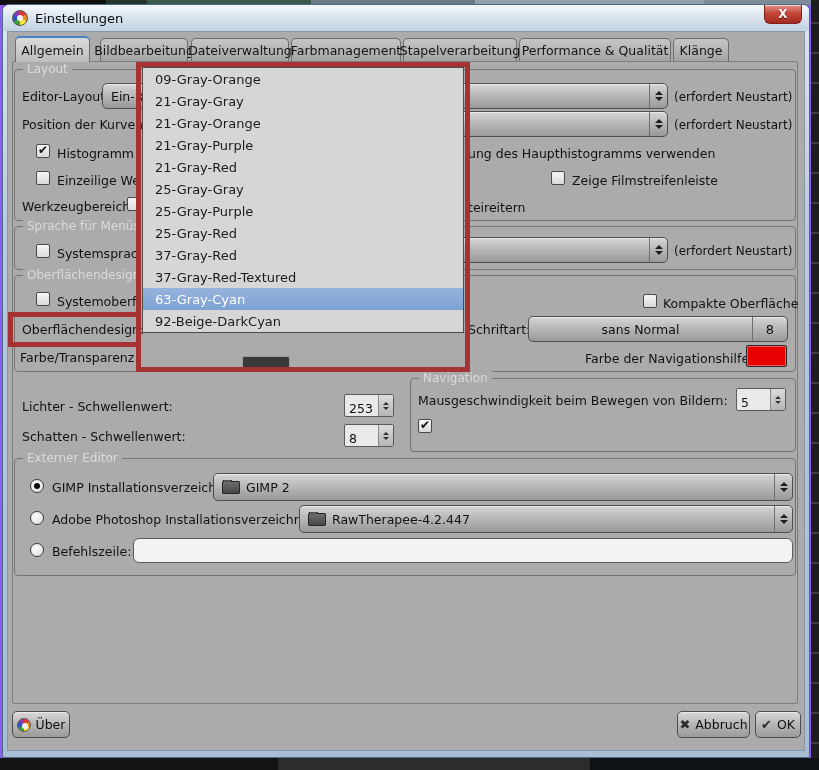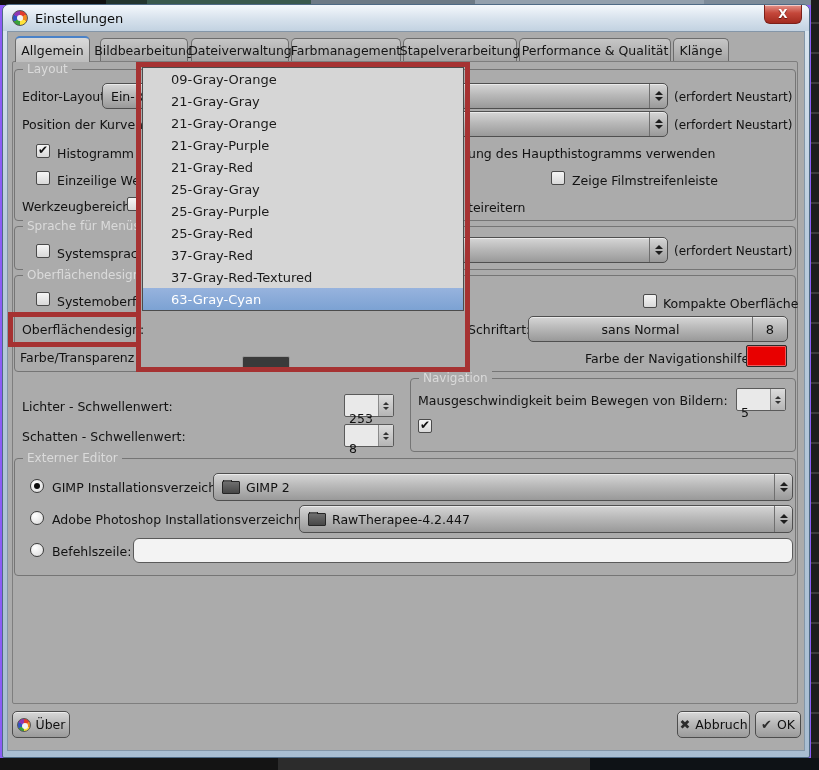--- a/index.html
+++ b/index.html
@@ -47,38 +47,38 @@
   .combo-spin{width:17px;align-self:stretch;border-left:1px solid #6f6f6f;display:flex;flex-direction:column;align-items:center;justify-content:center;gap:2px;}
   .tri-up{width:0;height:0;border-left:4px solid transparent;border-right:4px solid transparent;border-bottom:4px solid #1e1e1e;}
   .tri-dn{width:0;height:0;border-left:4px solid transparent;border-right:4px solid transparent;border-top:4px solid #1e1e1e;}
   .cb{position:absolute;width:14px;height:14px;border:1px solid #4a4a4a;border-radius:2px;box-sizing:border-box;
     background:linear-gradient(180deg,#f5f5f5,#d9d9d9);display:flex;align-items:center;justify-content:center;}
   .cb .mark{font-size:12px;color:#101010;line-height:1;margin-top:-2px;}
   .radio{position:absolute;width:14px;height:14px;border:1px solid #3d3d3d;border-radius:50%;box-sizing:border-box;
     background:radial-gradient(circle at 35% 30%,#ffffff,#d8d8d8);display:flex;align-items:center;justify-content:center;}
   .radio .dot{width:6px;height:6px;border-radius:50%;background:#0e0e0e;}
   .spin{position:absolute;display:flex;border:1px solid #5a5a5a;border-radius:2px;box-sizing:border-box;background:#e9e9e9;}
-  .spin-val{flex:1;padding:16px 4px;font-size:12.5px;color:#111;}
+  .spin-val{flex:1;padding:6px 4px;font-size:12.5px;color:#111;}
   .spin-btns{width:14px;border-left:1px solid #8a8a8a;background:linear-gradient(180deg,#dcdcdc,#b5b5b5);
     display:flex;flex-direction:column;align-items:center;justify-content:center;gap:2px;}
   .spin-btns .tri-up,.spin-btns .tri-dn{border-left-width:3px;border-right-width:3px;border-bottom-width:3px;border-top-width:3px;}
   .spin-btns .tri-up{border-bottom-color:#333;}
   .spin-btns .tri-dn{border-top-color:#333;}
   .btn{position:absolute;border:1px solid #4d4d4d;border-radius:5px;box-sizing:border-box;
     background:linear-gradient(180deg,#d8d8d8,#b9b9b9 45%,#9b9b9b);box-shadow:inset 0 1px 0 rgba(255,255,255,.5);
     display:flex;align-items:center;justify-content:center;gap:5px;font-size:12.5px;color:#111;cursor:default;}
   .btn .glyph{font-size:13px;color:#2c2c2c;}
   .text-input{position:absolute;border:1px solid #5a5a5a;border-radius:4px;background:#f3f3f3;box-sizing:border-box;}
   .swatch{position:absolute;border:1px solid #2b2b2b;border-radius:2px;box-shadow:inset 0 0 0 1px rgba(255,255,255,.35);box-sizing:border-box;}
   .folder{display:inline-block;width:16px;height:11px;background:linear-gradient(180deg,#6e6e6e,#474747);
     border:1px solid #262626;border-radius:1px;position:relative;flex:0 0 auto;}
   .folder::before{content:"";position:absolute;left:0;top:-4px;width:7px;height:3px;background:#565656;border:1px solid #262626;border-bottom:none;border-radius:1px 1px 0 0;}
   
   .popup{left:142px;top:67px;width:322px;background:#d6d6d6;border:1px solid #4c4c4c;z-index:20;box-sizing:border-box;}
-  .popup-item{height:22px;display:flex;align-items:center;padding-left:28px;font-size:13px;color:#1b1b1b;white-space:nowrap;}
+  .popup-item{height:22px;display:flex;align-items:center;padding-left:12px;font-size:13px;color:#1b1b1b;white-space:nowrap;}
   .popup-item.selected{background:linear-gradient(180deg,#97b3de,#7ca2d3);color:#fff;}
   .anno{position:absolute;border:5px solid #a63232;z-index:30;pointer-events:none;box-sizing:border-box;}
   .frag-btn{position:absolute;background:#3a3a3a;border:1px solid #9a9a9a;border-radius:2px;z-index:5;box-sizing:border-box;}
   .restart{position:absolute;white-space:nowrap;font-size:12px;color:#121212;}
 </style>
 </head>
 <body>
 
 <div id="page">
 
@@ -273,18 +273,19 @@
     <div class="popup-item">21-Gray-Gray</div>
     <div class="popup-item">21-Gray-Orange</div>
     <div class="popup-item">21-Gray-Purple</div>
     <div class="popup-item">21-Gray-Red</div>
     <div class="popup-item">25-Gray-Gray</div>
     <div class="popup-item">25-Gray-Purple</div>
     <div class="popup-item">25-Gray-Red</div>
     <div class="popup-item">37-Gray-Red</div>
     <div class="popup-item">37-Gray-Red-Textured</div>
     <div class="popup-item selected">63-Gray-Cyan</div>
+    <div class="popup-item">92-Beige-DarkCyan</div>
   </div>
 
   <div class="anno" style="left:136px;top:62px;width:334px;height:310px;"></div>
   <div class="anno" style="left:8px;top:312px;width:133px;height:35px;"></div>
 
 </div>
 
 </body></html>

